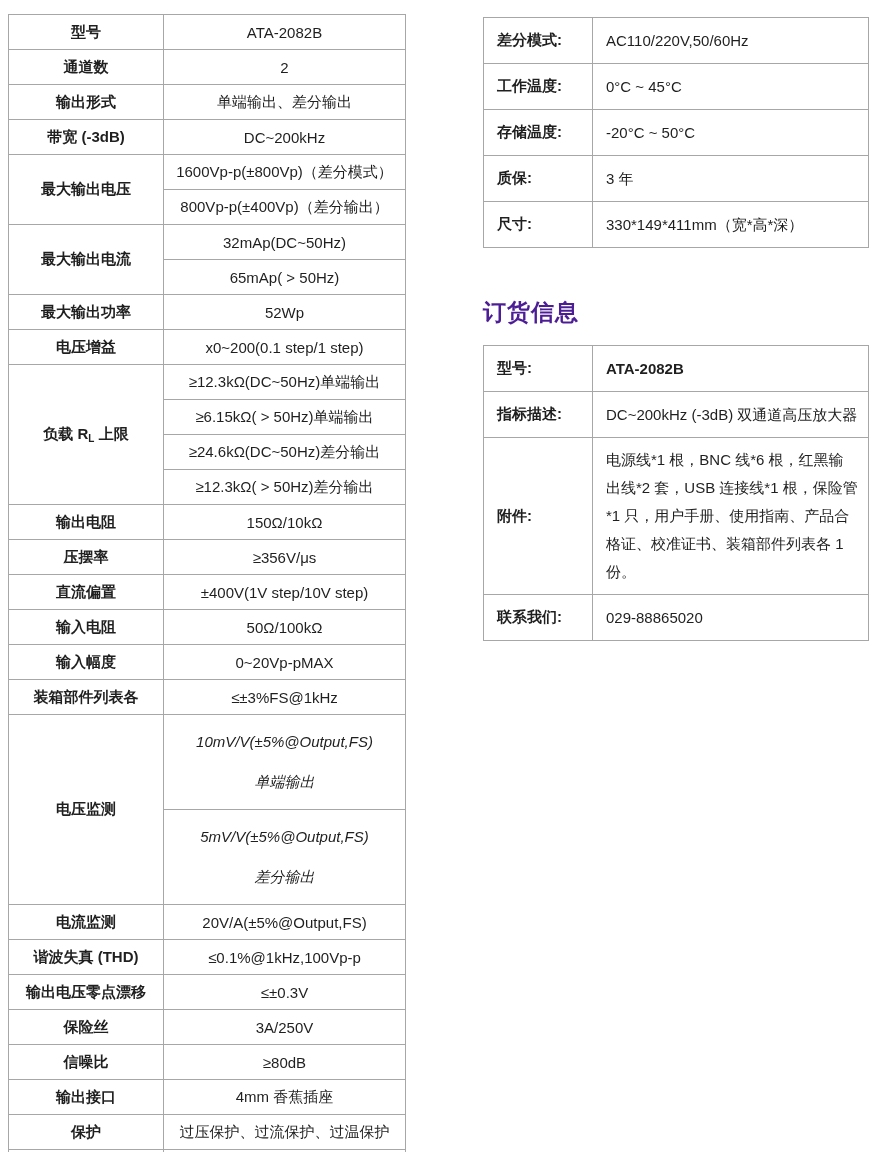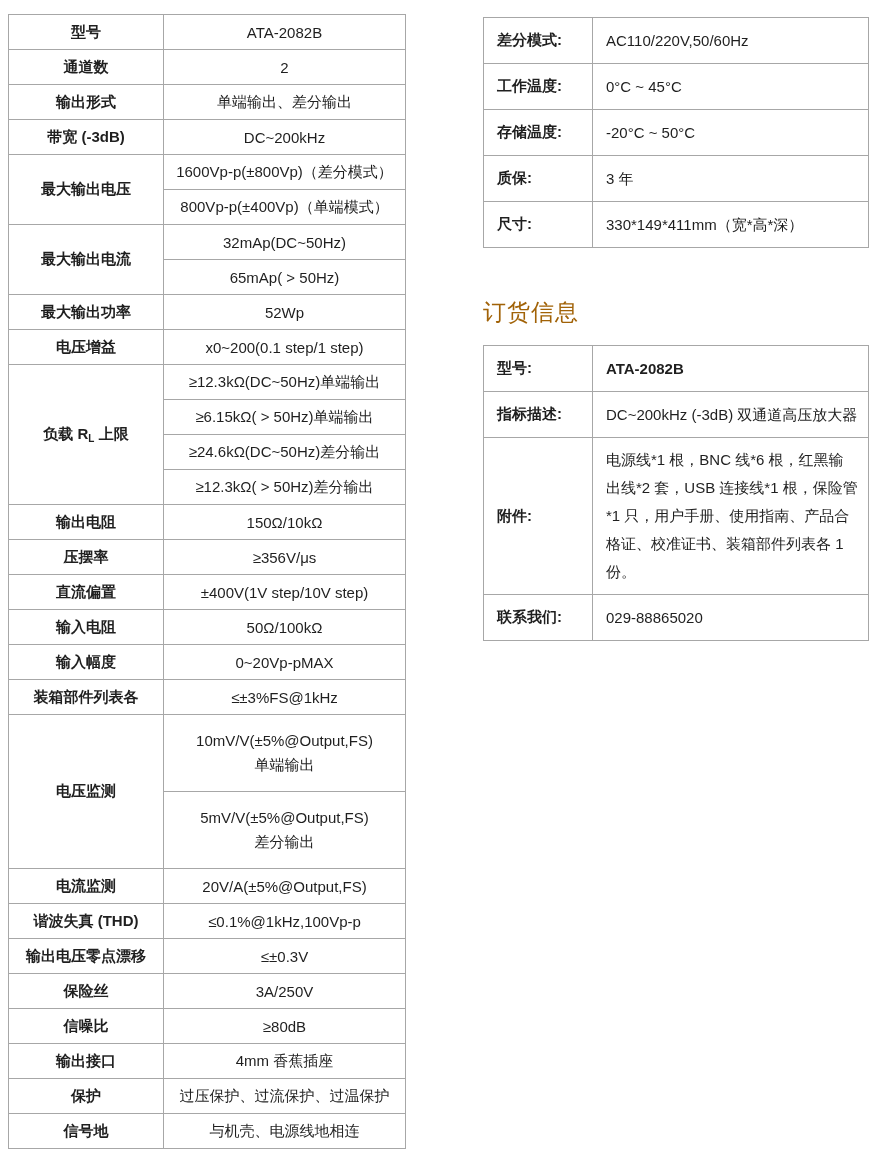--- a/index.html
+++ b/index.html
@@ -33,22 +33,23 @@
   }
   .spec-table td.value {
     width: 242px;
     text-align: center;
     height: 35px;
     padding: 0 4px;
     white-space: pre-line;
   }
   .spec-table td.value.multi {
     height: 69px;
-    line-height: 24px;
-    padding: 14px 4px;
+    line-height: 40px;
+    padding: 7px 4px;
+    font-style: italic;
   }
   .sub-mark { font-size: 10px; vertical-align: -3px; }
 
   
   .right-col { position: absolute; left: 483px; top: 17px; width: 385px; }
 
   .kv-table { width: 385px; }
   .kv-table td.label {
     width: 109px;
     font-weight: bold;
@@ -61,22 +62,22 @@
     text-align: left;
     padding: 8px 10px 8px 13px;
     height: 46px;
     line-height: 28px;
   }
   .kv-table td.value.bold { font-weight: bold; }
 
   .order-heading {
     margin: 49px 0 17px 0;
     font-size: 23px;
-    font-weight: normal;
-    color: #a16207;
+    font-weight: bold;
+    color: #4c1d95;
     letter-spacing: 1px;
   }
 </style>
 </head>
 <body>
 
 <div class="page">
 
   <table class="spec-table">
     <tbody>
@@ -94,21 +95,21 @@
         </tr>
         <tr>
           <td class="label" rowspan="1">带宽 (-3dB)</td>
           <td class="value">DC~200kHz</td>
         </tr>
         <tr>
           <td class="label" rowspan="2">最大输出电压</td>
           <td class="value">1600Vp-p(±800Vp)（差分模式）</td>
         </tr>
         <tr>
-          <td class="value">800Vp-p(±400Vp)（单端模式）</td>
+          <td class="value">800Vp-p(±400Vp)（差分输出）</td>
         </tr>
         <tr>
           <td class="label" rowspan="2">最大输出电流</td>
           <td class="value">32mAp(DC~50Hz)</td>
         </tr>
         <tr>
           <td class="value">65mAp( &gt; 50Hz)</td>
         </tr>
         <tr>
           <td class="label" rowspan="1">最大输出功率</td>

